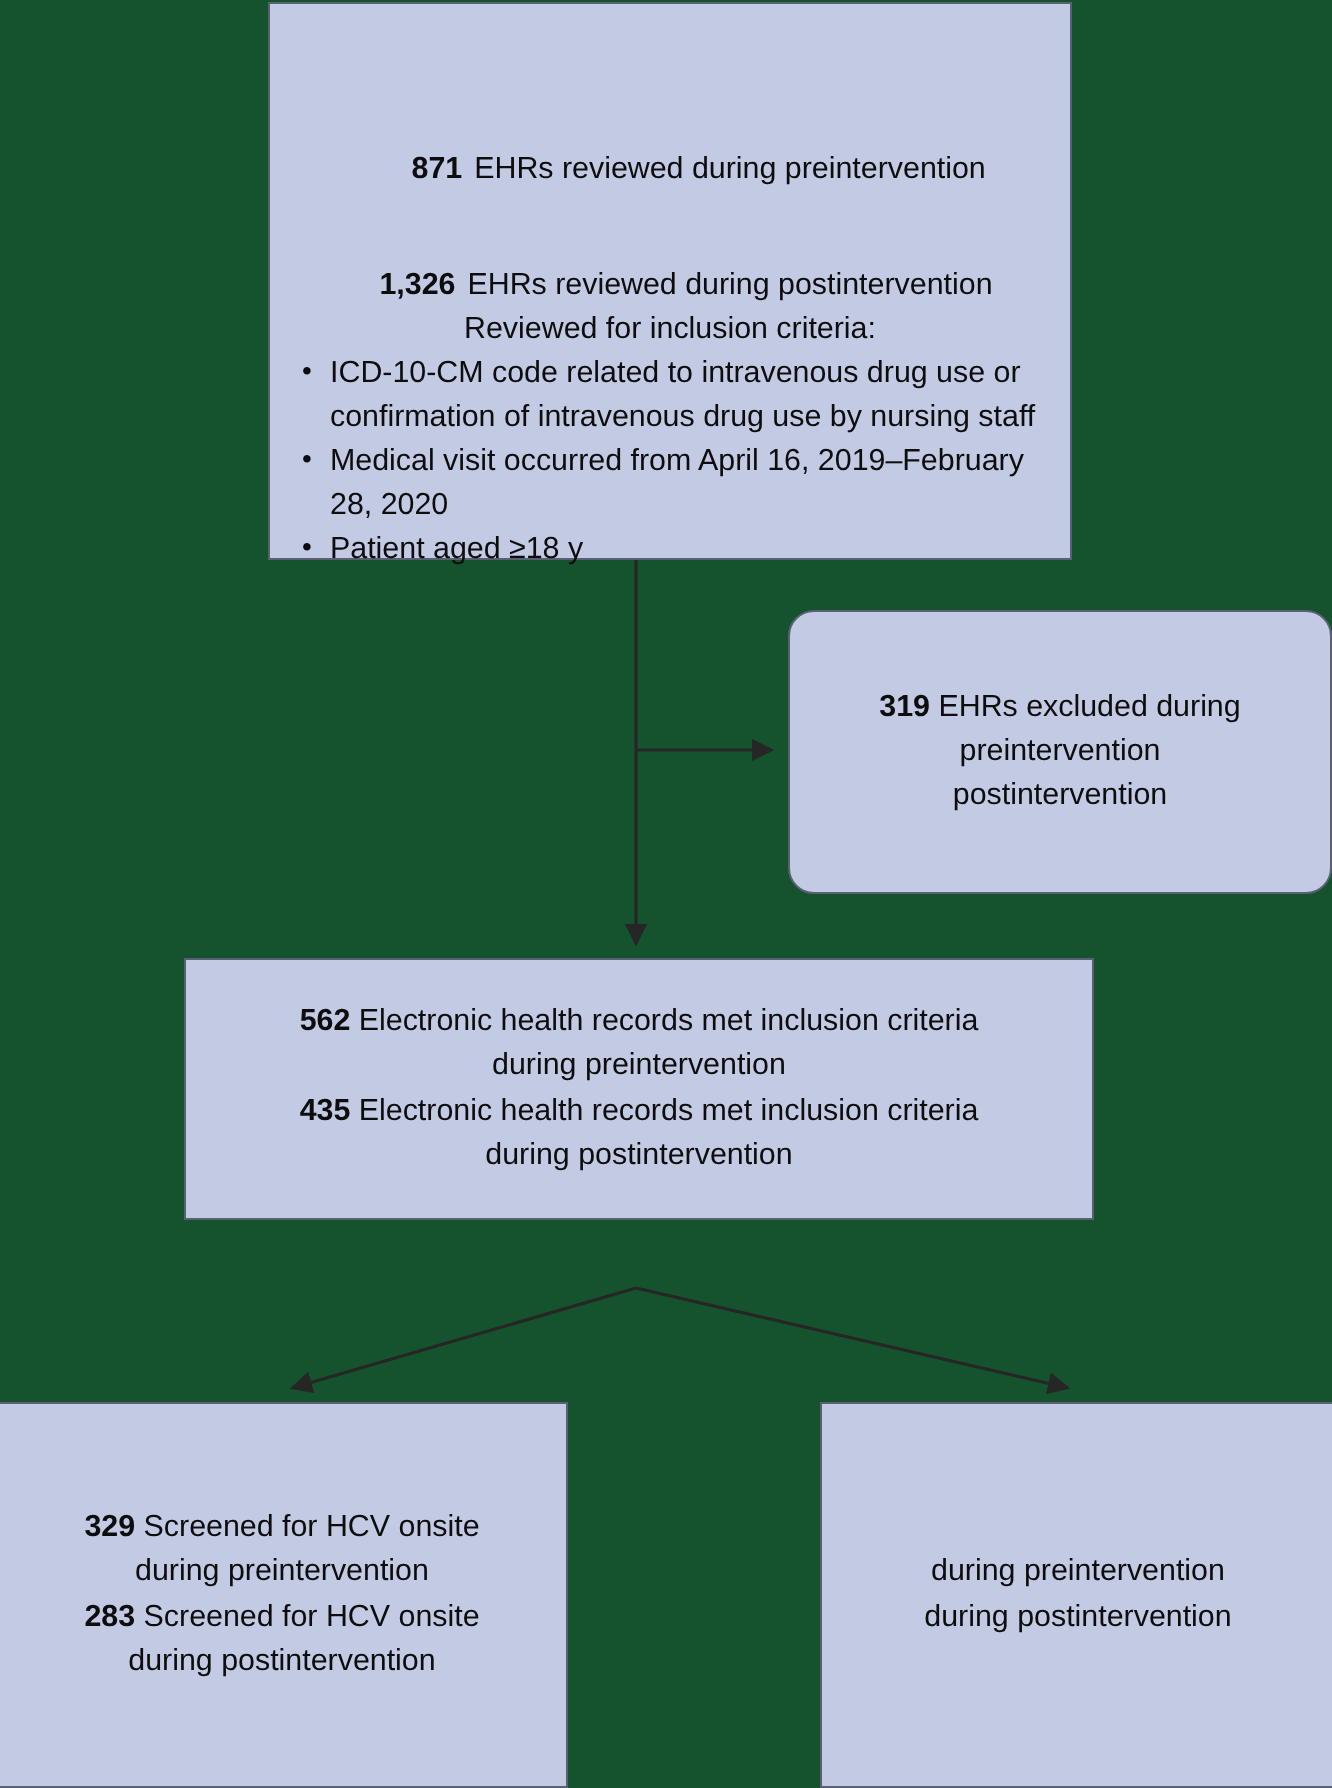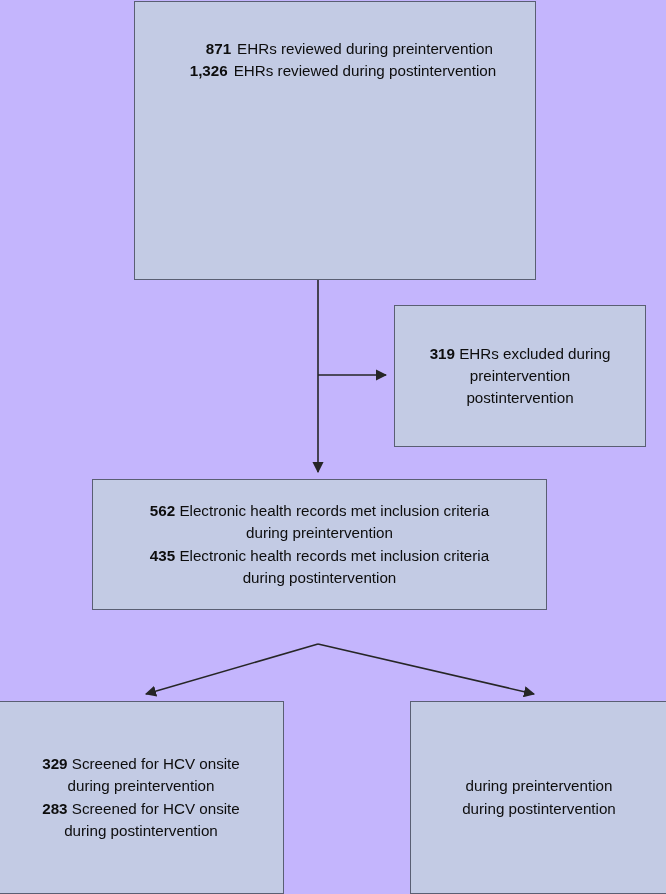--- a/index.html
+++ b/index.html
@@ -7,21 +7,21 @@
     padding: 0;
     background: #ffffff;
   }
   body {
     font-family: "Liberation Sans", sans-serif;
   }
   #flowchart {
     position: relative;
     width: 666px;
     height: 894px;
-    background: #c4b5fd;
+    background: #14532d;
     overflow: hidden;
   }
   .node {
     position: absolute;
     background: #c3cbe4;
     border: 1.5px solid #5a5f73;
     box-sizing: border-box;
     color: #0d0d0d;
     font-size: 15.2px;
     line-height: 1.45;
@@ -51,20 +51,21 @@
   }
   .numrow .num {
     width: 54px;
     text-align: right;
     font-weight: bold;
     flex: none;
   }
   .numrow .txt {
     text-align: left;
     padding-left: 6px;
+    margin-top: 36px;
   }
   .review-sub {
     text-align: center;
   }
   .bullets {
     margin: 0;
     padding: 0 4px 0 16px;
     list-style: none;
   }
   .bullets li {
@@ -78,22 +79,23 @@
     position: absolute;
     left: 0;
     top: -1px;
     font-size: 14px;
   }
 
   
   #node-excluded {
     left: 394px;
     top: 305px;
-    width: 252px;
+    width: 272px;
     height: 142px;
+    border-radius: 13px;
   }
 
   
   #node-included {
     left: 92px;
     top: 479px;
     width: 455px;
     height: 131px;
   }
 
@@ -146,20 +148,26 @@
   <div class="node" id="node-review">
     <div class="lines">
       <div class="numrow">
         <span class="num">871</span>
         <span class="txt">EHRs reviewed during preintervention</span>
       </div>
       <div class="numrow">
         <span class="num">1,326</span>
         <span class="txt">EHRs reviewed during postintervention</span>
       </div>
+      <div class="review-sub">Reviewed for inclusion criteria:</div>
+      <ul class="bullets">
+        <li>ICD-10-CM code related to intravenous drug use or confirmation of intravenous drug use by nursing staff</li>
+        <li>Medical visit occurred from April 16, 2019–February 28, 2020</li>
+        <li>Patient aged ≥18 y</li>
+      </ul>
     </div>
   </div>
 
   <div class="node" id="node-excluded">
     <div class="lines ctr">
       <div>
         <span class="b">319</span>
         <span>EHRs excluded during</span>
       </div>
       <div>preintervention</div>

